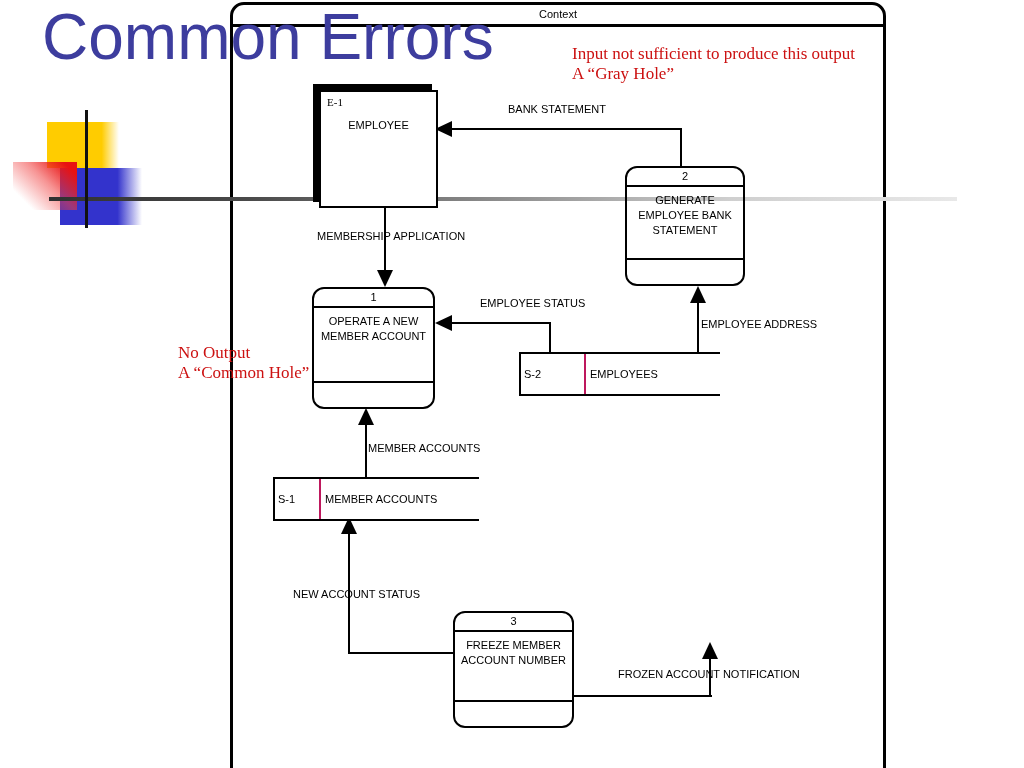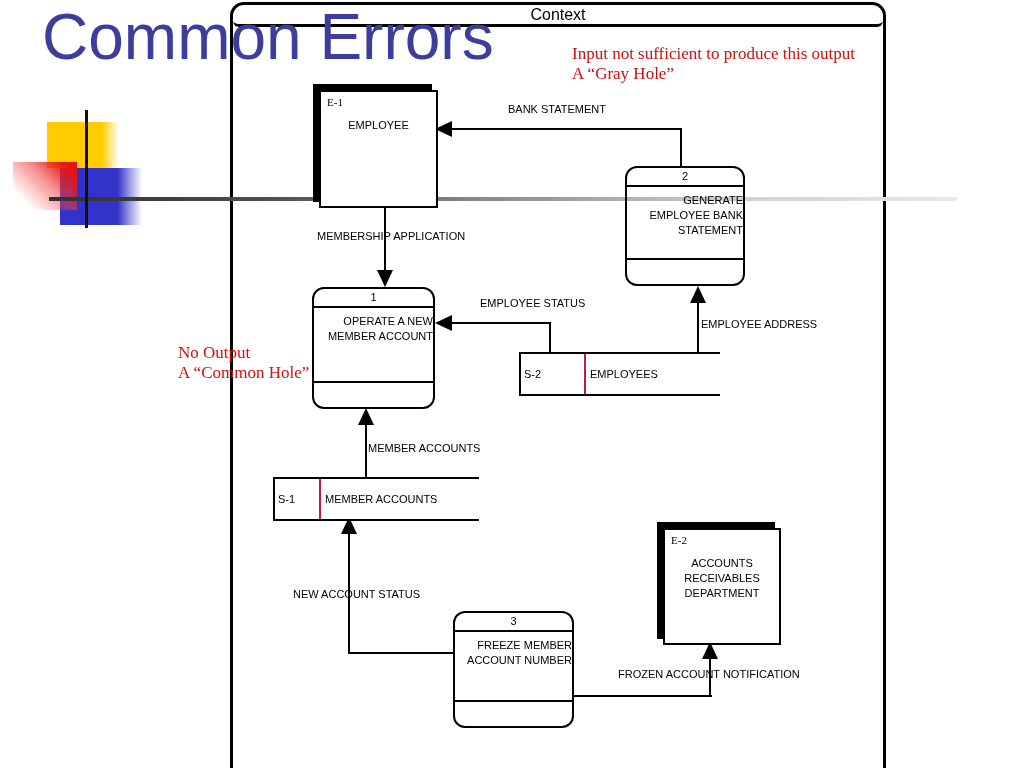--- a/index.html
+++ b/index.html
@@ -38,21 +38,21 @@
   }
 
   
   .context-frame {
     position:absolute; left:230px; top:2px; width:650px; height:800px; z-index:1;
     background:#fff; border:3px solid #000; border-radius:14px 14px 0 0;
   }
   .context-tab {
     position:absolute; left:0; top:0; width:100%; height:19px;
     border-bottom:3px solid #000;
-    text-align:center; font-size:16px; line-height:19px; color:#000;border-radius:6px;
+    text-align:center; font-size:11px; line-height:19px; color:#000;
   }
 
   .dfd { position:absolute; left:0; top:0; width:1024px; height:768px; z-index:3; }
 
   
   .entity {
     position:absolute; background:#fff; border:2px solid #000;
     box-shadow:-6px -6px 0 0 #000;
     font-size:11px; color:#000;
   }
@@ -60,21 +60,21 @@
   .entity-name { position:absolute; left:0; width:100%; text-align:center; line-height:15px; }
 
   
   .process {
     position:absolute; border:2px solid #000; border-radius:12px;
     background:transparent; font-size:11px; color:#000;
   }
   .process-header {
     height:17px; line-height:17px; border-bottom:2px solid #000; text-align:center;
   }
-  .process-body { margin-top:6px; text-align:right; line-height:15px; }
+  .process-body { margin-top:6px; text-align:center; line-height:15px; }
   .process-footer-line {
     position:absolute; left:0; right:0; bottom:24px; height:0; border-top:2px solid #000;
   }
 
   
   .datastore {
     position:absolute; height:40px; background:#fff;
     border-top:2px solid #000; border-bottom:2px solid #000; border-left:2px solid #000;
     font-size:11px; color:#000; display:flex; align-items:center;
   }
@@ -159,26 +159,20 @@
   <div class="flow-line" style="left:572px; top:695px; width:140px; height:2px;"></div>
   <div class="flow-line" style="left:709px; top:657px; width:2px; height:40px;"></div>
   <div class="arrow-up" style="left:702px; top:642px;"></div>
   <div class="flow-label" style="left:618px; top:668px;">FROZEN ACCOUNT NOTIFICATION</div>
 
   <div class="entity" style="left:319px; top:90px; width:115px; height:114px;">
     <div class="entity-id">E-1</div>
     <div class="entity-name" style="top:26px;">EMPLOYEE</div>
   </div>
 
-  <div class="entity" style="left:663px; top:528px; width:114px; height:113px;">
-    <div class="entity-id">E-2</div>
-    <div class="entity-name" style="top:26px;">ACCOUNTS</div>
-    <div class="entity-name" style="top:41px;">RECEIVABLES</div>
-    <div class="entity-name" style="top:56px;">DEPARTMENT</div>
-  </div>
 
   <div class="process" style="left:312px; top:287px; width:119px; height:118px;">
     <div class="process-header">1</div>
     <div class="process-body">
       <div>OPERATE A NEW</div>
       <div>MEMBER ACCOUNT</div>
     </div>
     <div class="process-footer-line"></div>
   </div>
 

